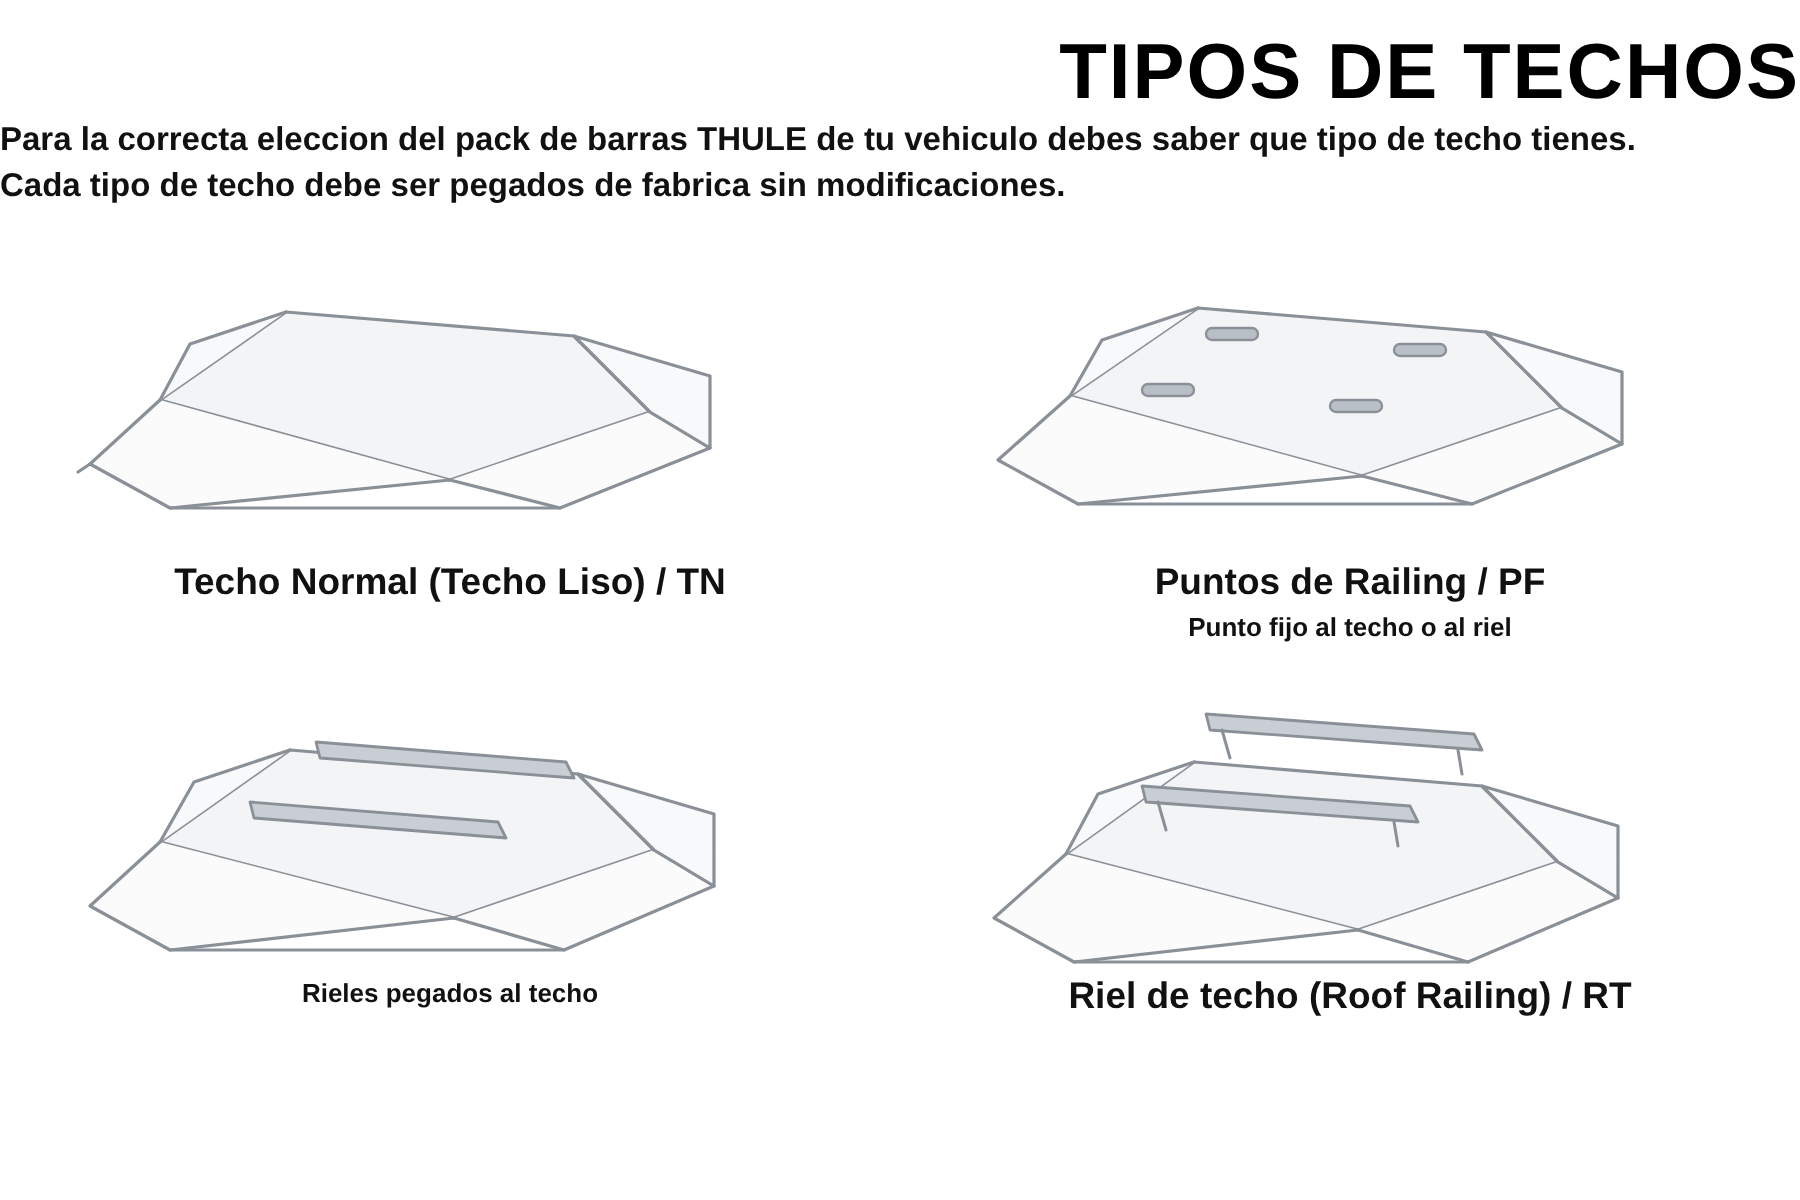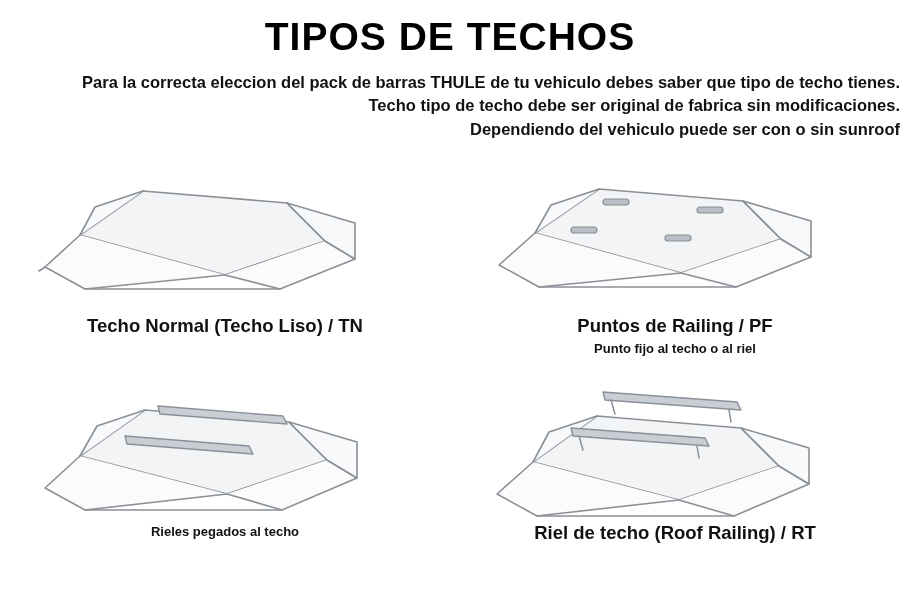--- a/index.html
+++ b/index.html
@@ -14,30 +14,29 @@
     color: #000000;
     overflow: hidden;
   }
   .page {
     position: relative;
     width: 900px;
     height: 600px;
     box-sizing: border-box;
   }
   .title {
-    text-align: center;
+    text-align: right;
     font-size: 39px;
     font-weight: bold;
     letter-spacing: 1px;
     margin-top: 16px;
     line-height: 1.1;
   }
   .subtitle-block {
-    text-align: right;
-    margin-top: 12px;
+    text-align: left;
   }
   .subtitle-line {
     font-size: 16.5px;
     font-weight: bold;
     line-height: 1.42;
     color: #111111;
   }
   .grid {
     position: relative;
     margin-top: 14px;
@@ -82,22 +81,21 @@
 </style>
 </head>
 <body>
 
 <div class="page">
 
   <div class="title">TIPOS DE TECHOS</div>
 
   <div class="subtitle-block">
     <div class="subtitle-line">Para la correcta eleccion del pack de barras THULE de tu vehiculo debes saber que tipo de techo tienes.</div>
-    <div class="subtitle-line">Techo tipo de techo debe ser original de fabrica sin modificaciones.</div>
-    <div class="subtitle-line">Dependiendo del vehiculo puede ser con o sin sunroof</div>
+    <div class="subtitle-line">Cada tipo de techo debe ser pegados de fabrica sin modificaciones.</div>
   </div>
 
   <div class="grid">
 
     <div class="cell cell-tn">
       <div class="figure">
         <svg width="400" height="150" viewBox="0 0 400 150" xmlns="http://www.w3.org/2000/svg">
           <g fill="none" stroke="#8a9097" stroke-width="1.6" stroke-linejoin="round" stroke-linecap="round">
 
             <path d="M55 72 L118 28 L262 40 L300 78 L200 112 Z" fill="#f3f4f6"></path>

